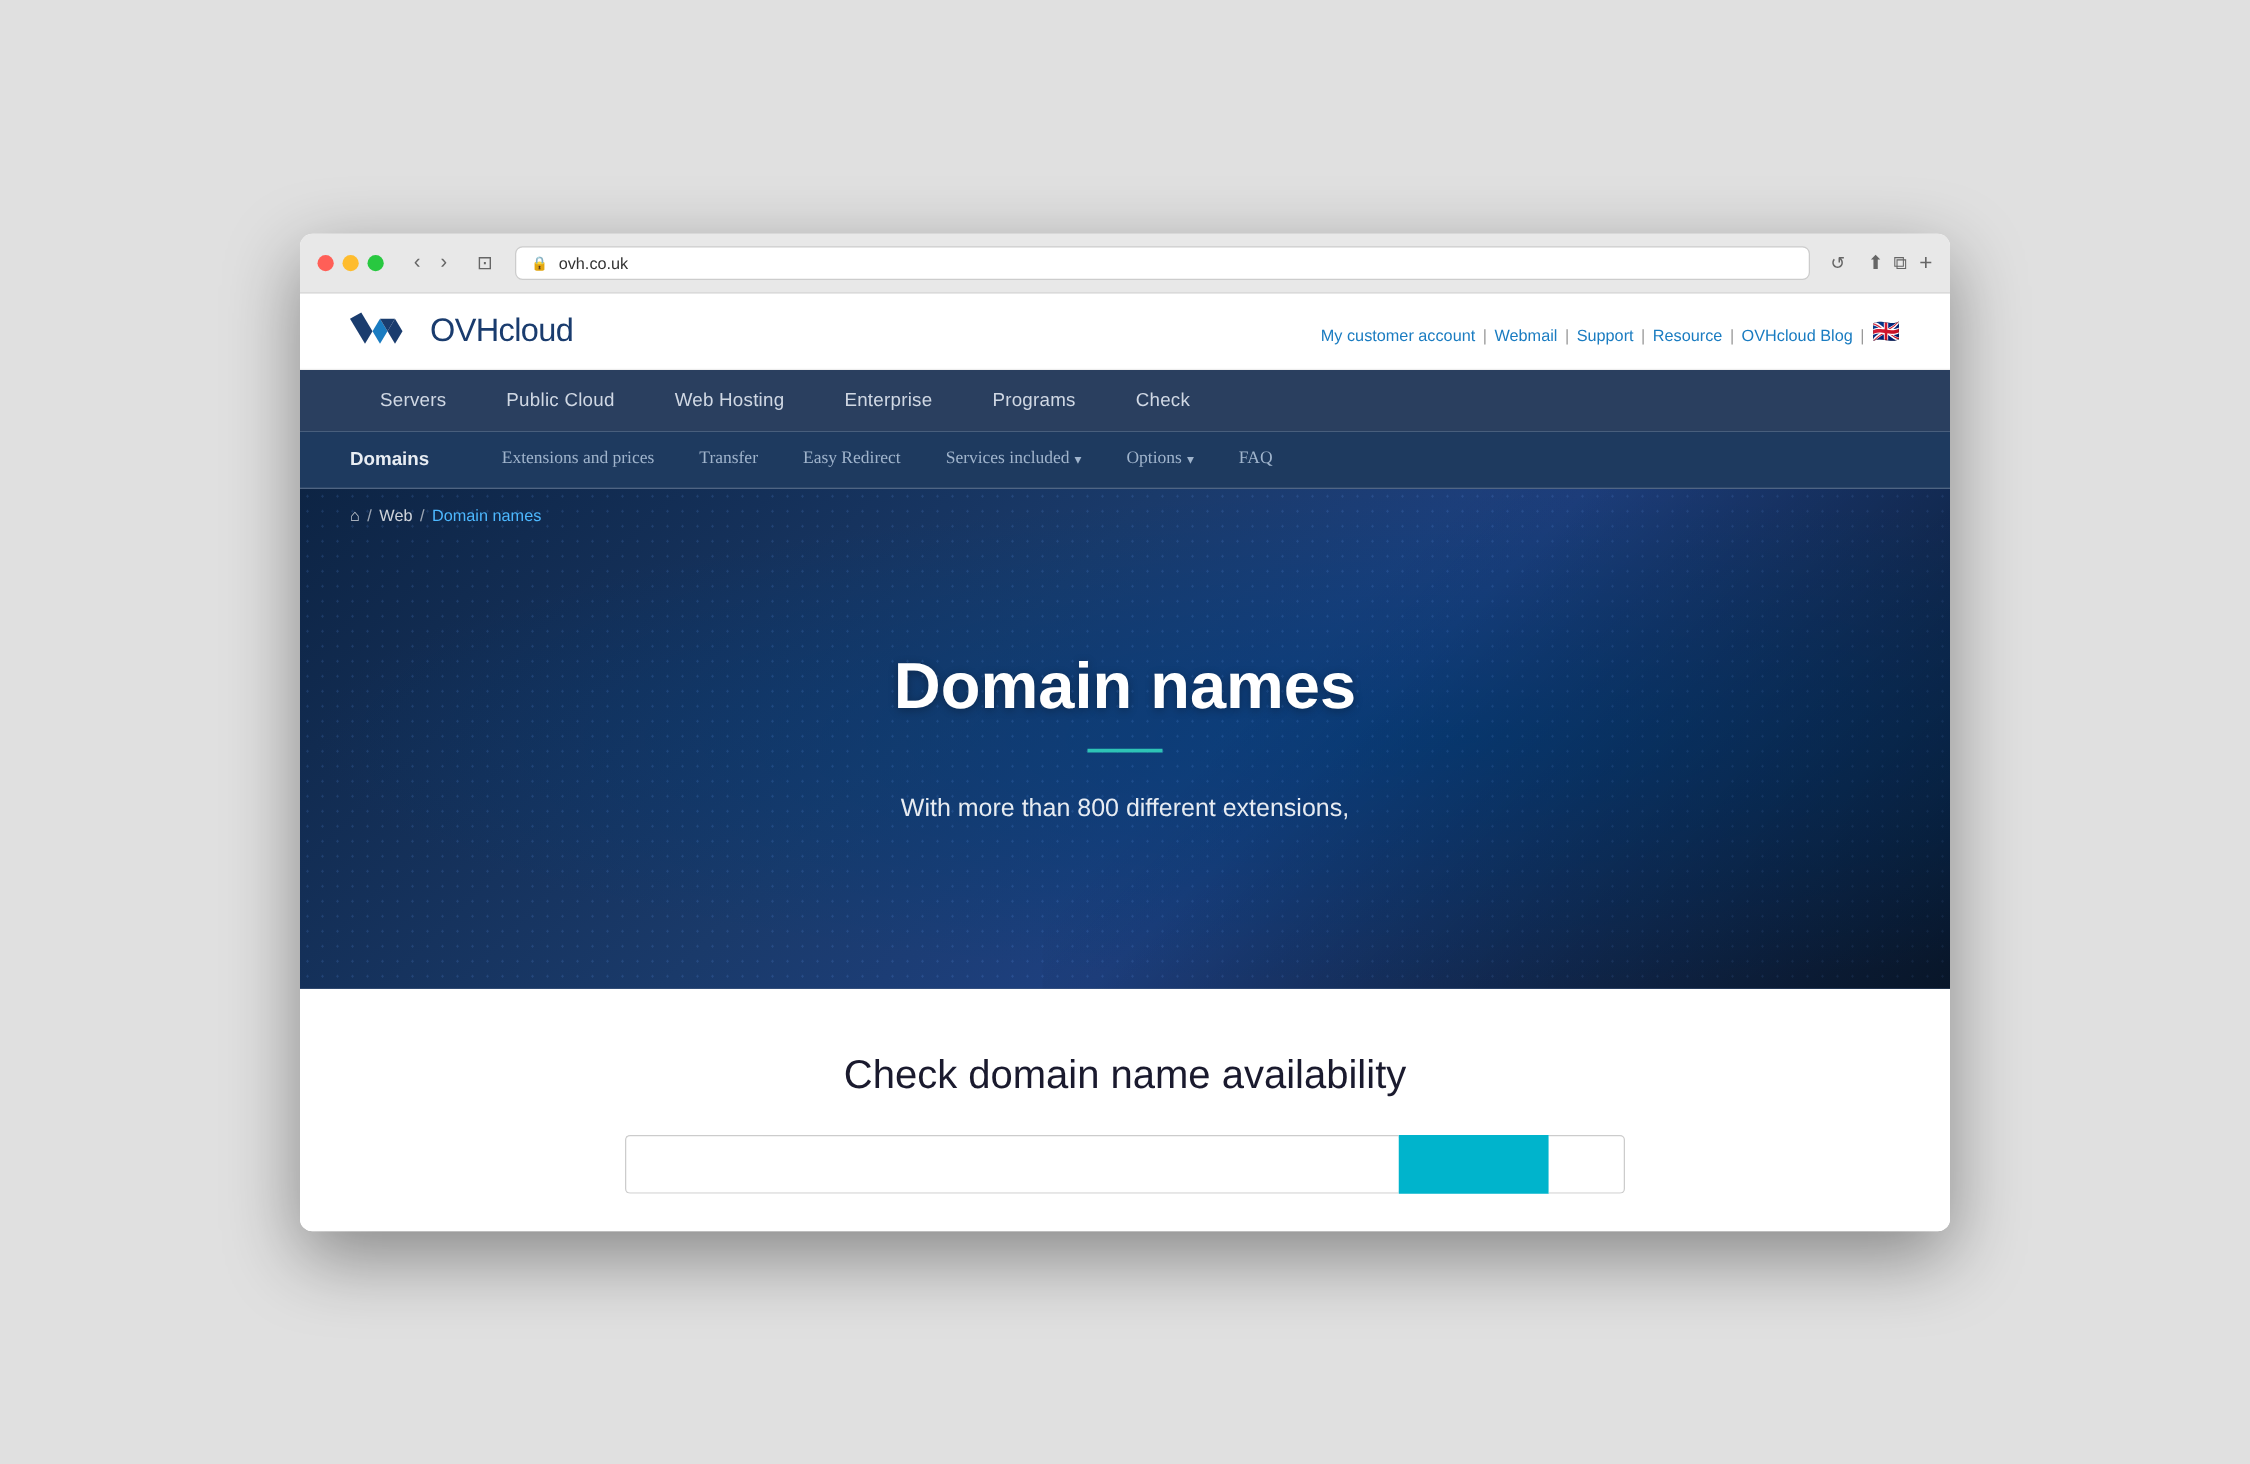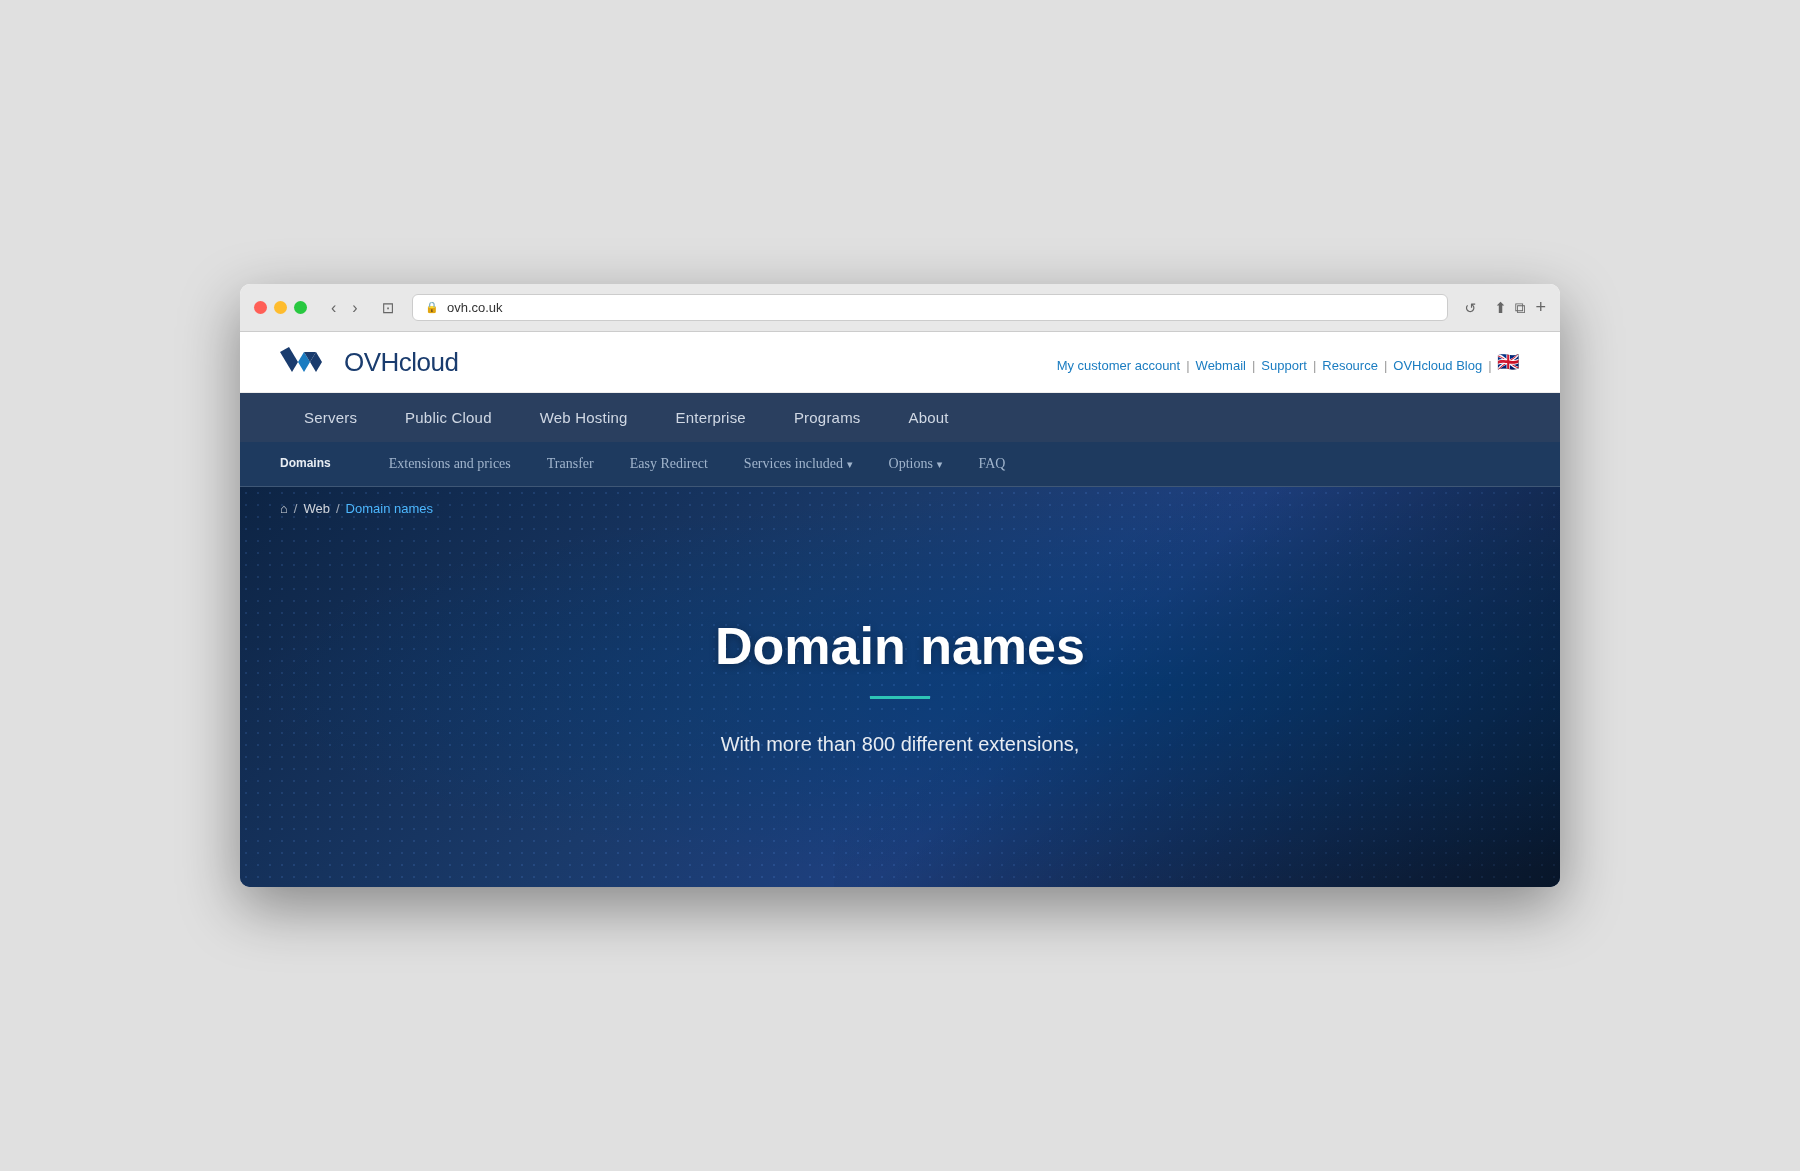--- a/index.html
+++ b/index.html
@@ -105,21 +105,21 @@
       font-size: 14px;
       cursor: pointer;
       border: none;
       background: none;
       text-decoration: none;
       display: flex;
       align-items: center;
       gap: 4px;
       font-family: Liberation Serif, serif;
     }
-    .sub-nav-left { color: #e8edf3; font-size: 12px; font-weight: 600; padding: 14px 40px 14px 0; text-align: center; }
+    .sub-nav-left { color: #e8edf3; font-size: 15px; font-weight: 600; padding: 14px 40px 14px 0; text-align: center; }
     .dropdown-arrow { font-size: 11px; }
 
     
     .breadcrumb {
       position: absolute;
       top: 14px;
       left: 40px;
       display: flex;
       align-items: center;
       gap: 6px;
@@ -294,21 +294,21 @@
         <span class="flag-icon">🇬🇧</span>
       </div>
     </div>
 
     <nav class="main-nav">
       <a class="main-nav-item">Servers</a>
       <a class="main-nav-item">Public Cloud</a>
       <a class="main-nav-item">Web Hosting</a>
       <a class="main-nav-item">Enterprise</a>
       <a class="main-nav-item">Programs</a>
-      <a class="main-nav-item">About</a>
+      <a class="main-nav-item">Check</a>
     </nav>
 
     <nav class="sub-nav">
       <span class="sub-nav-left">Domains</span>
       <a class="sub-nav-item">Extensions and prices</a>
       <a class="sub-nav-item">Transfer</a>
       <a class="sub-nav-item">Easy Redirect</a>
       <a class="sub-nav-item">
         Services included <span class="dropdown-arrow">▾</span>
       </a>
@@ -333,15 +333,23 @@
 
       <div class="hero-content">
         <h1 class="hero-title">Domain names</h1>
         <div class="hero-divider"></div>
         <p class="hero-subtitle">
           <span>With more than 800 different extensions,</span><br>
         </p>
       </div>
     </div>
 
+    <div class="check-section">
+      <h2 class="check-title">Check domain name availability</h2>
+      <div class="check-form">
+        <input class="check-input" type="text" placeholder="" style="">
+        <button class="check-btn"></button>
+        <button class="check-btn-outline"></button>
+      </div>
+    </div>
 
   </div>
 </div>
 
 </body></html>

